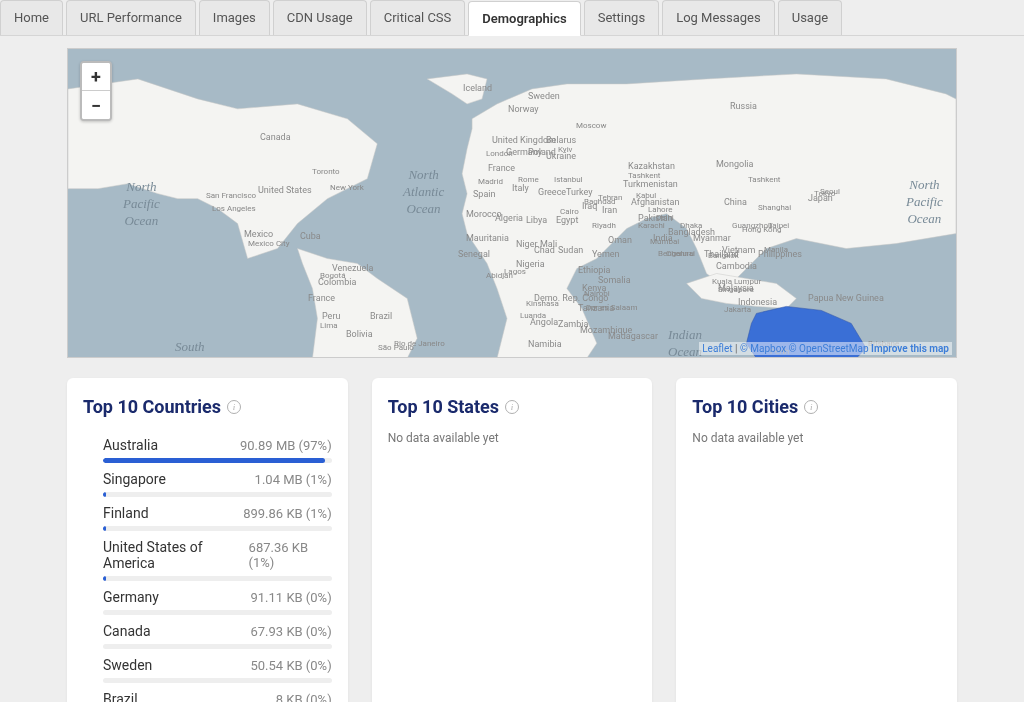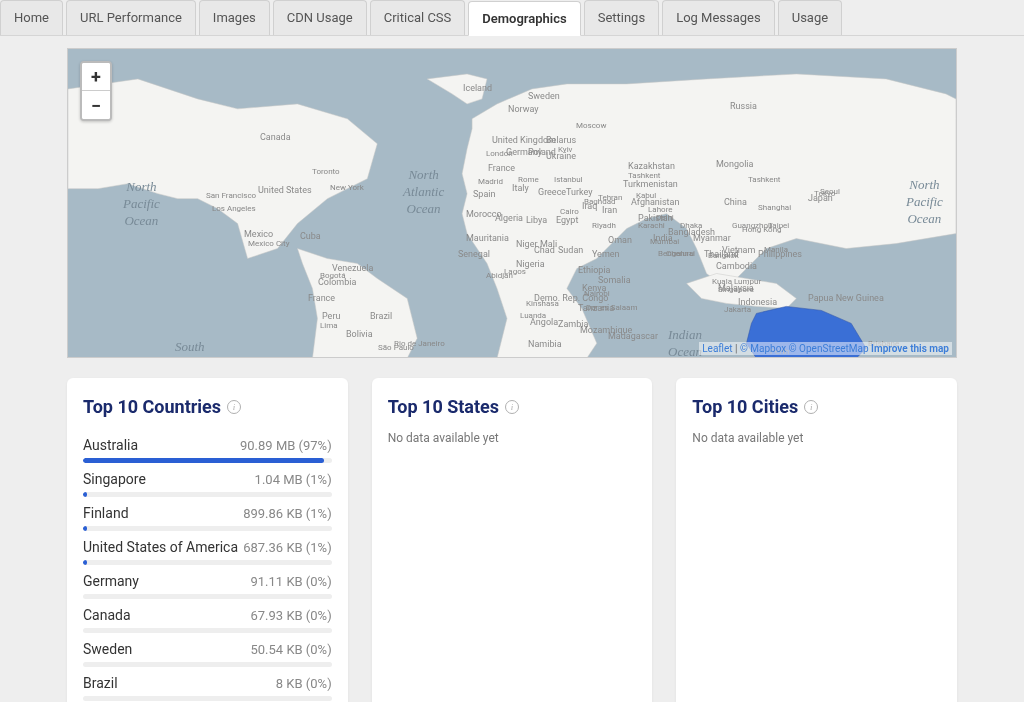--- a/index.html
+++ b/index.html
@@ -158,20 +158,21 @@
     .no-data {
       font-size: 12px;
       color: #777;
     }
     .country-list {
       display: flex;
       flex-direction: column;
     }
     .country-row {
       padding: 6px 0 2px 0;
+      margin-left: 20px;
     }
     .country-row-top {
       display: flex;
       justify-content: space-between;
       align-items: baseline;
       margin-bottom: 5px;
     }
     .country-name {
       font-size: 14px;
       color: #333;

